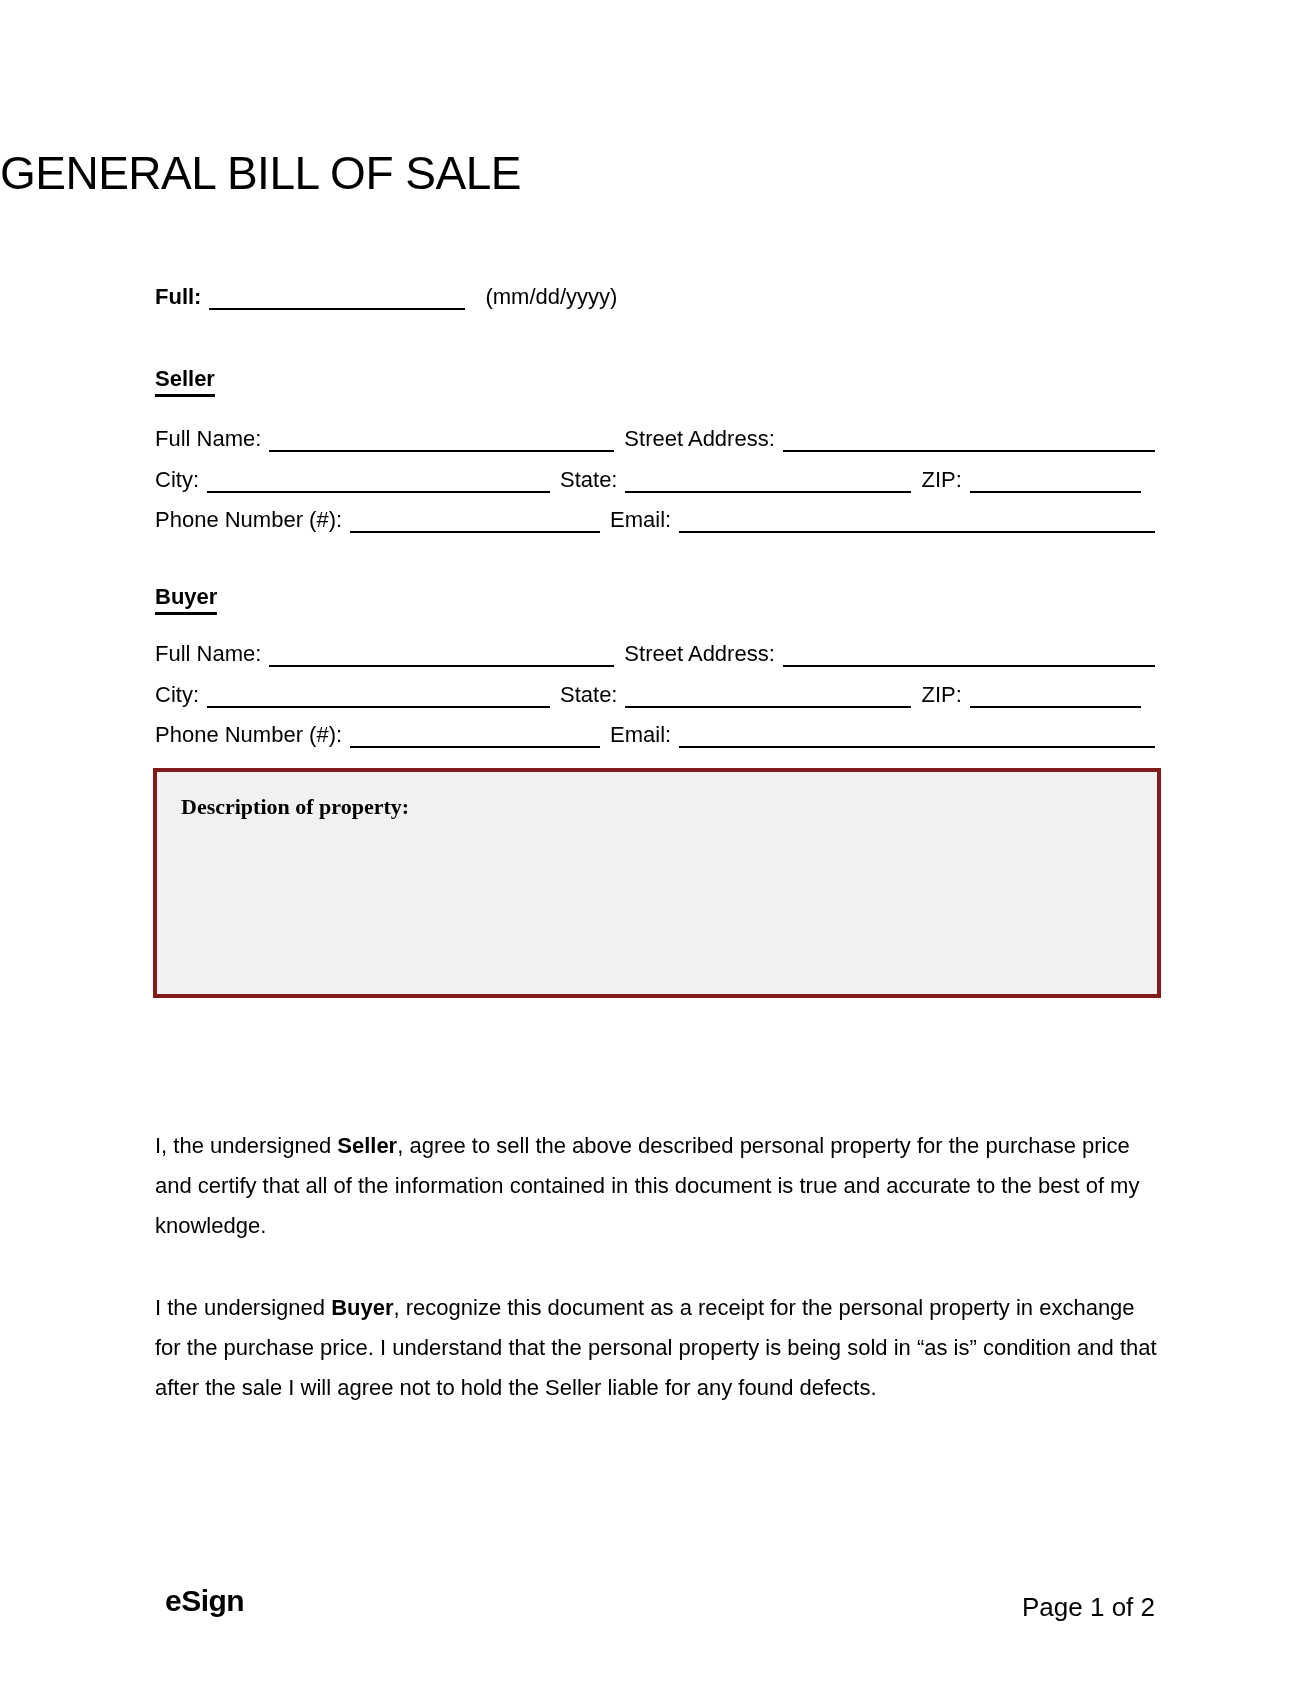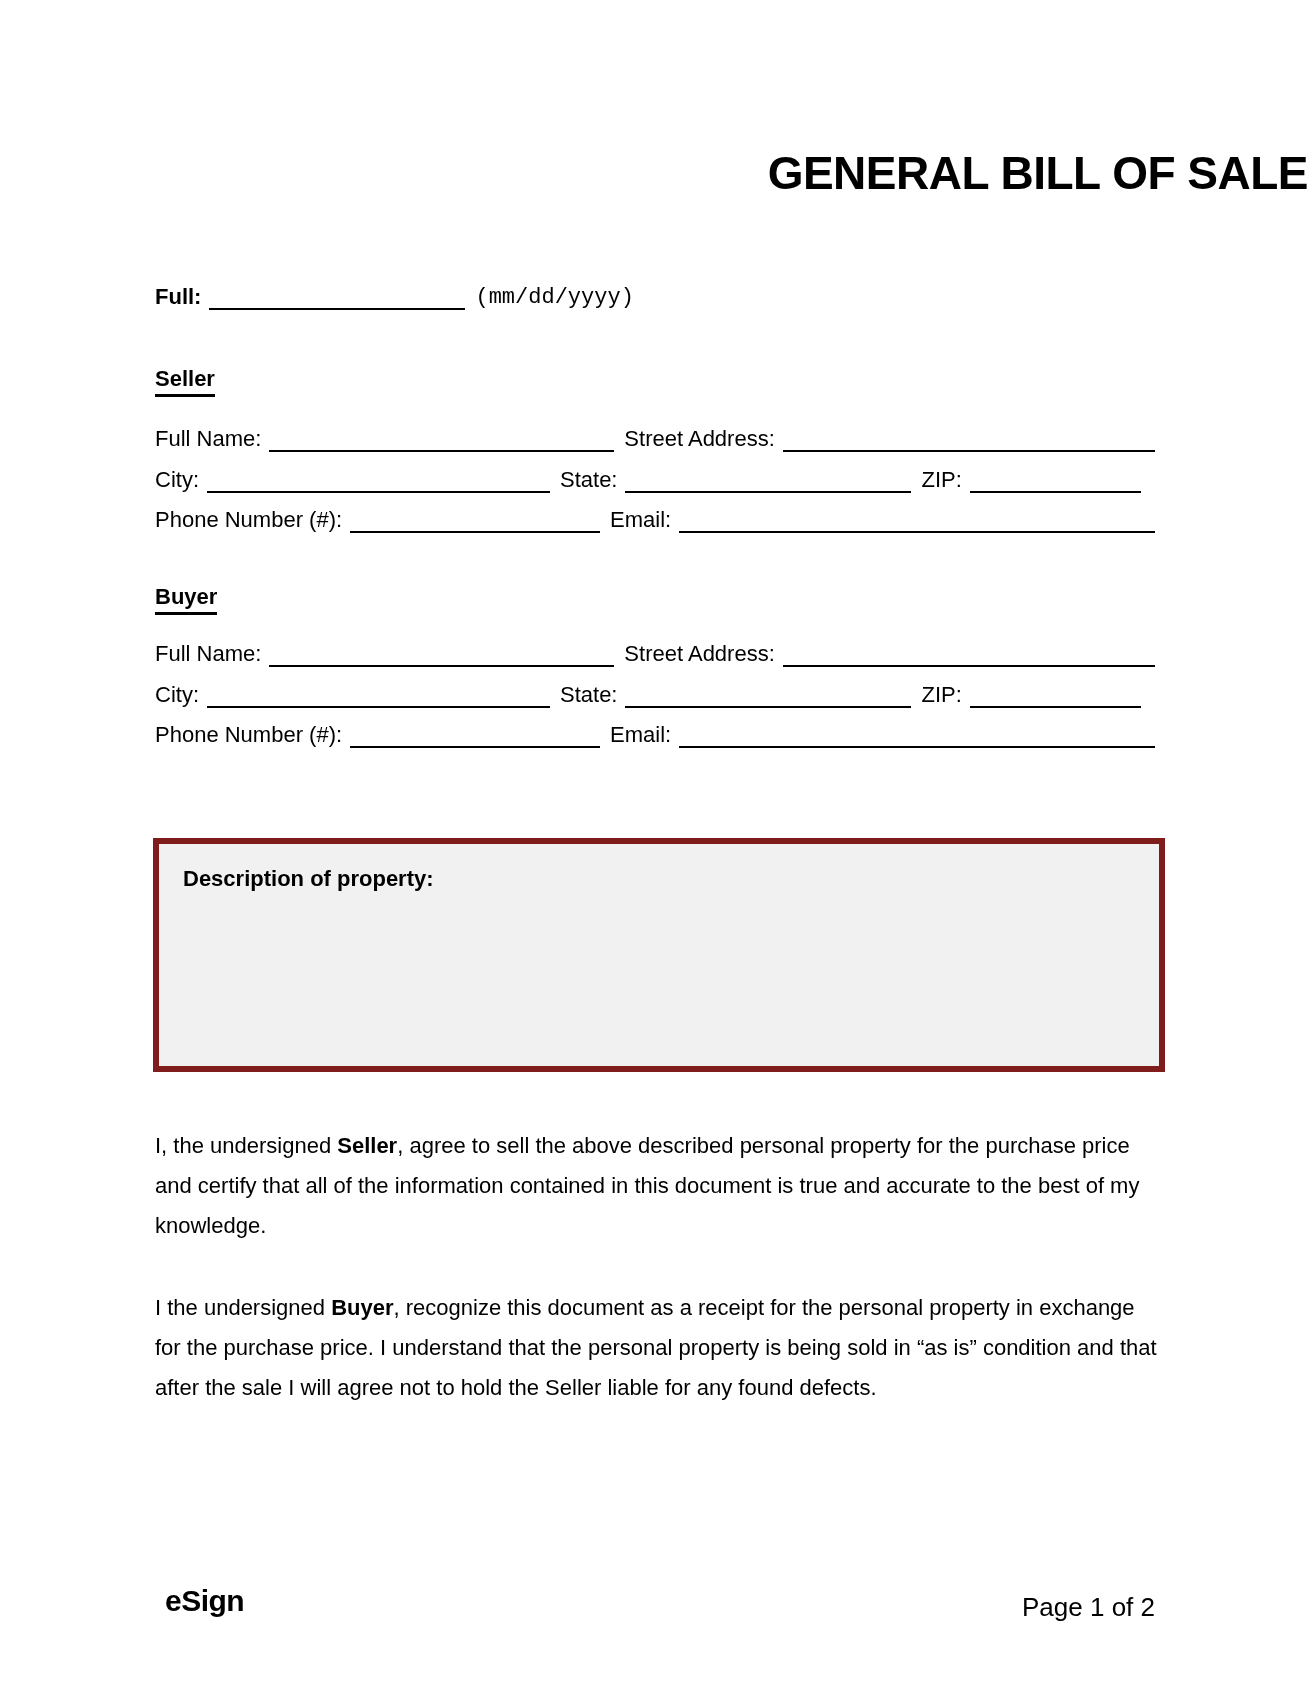--- a/index.html
+++ b/index.html
@@ -7,56 +7,57 @@
     position:relative;
     width:1308px; height:1694px;
     background:#ffffff;
     color:#000000;
     font-family:"Liberation Sans", sans-serif;
     font-size:22px;
     overflow:hidden;
   }
   .title {
     position:absolute; top:146px; left:0; width:100%;
-    text-align:right;
-    font-size:46px; font-weight:bold;
+    text-align:left;
+    font-size:46px; font-weight:normal;
     letter-spacing:-0.5px;
   }
   .row {
     position:absolute; left:155px; width:1000px;
     display:flex; align-items:flex-end;
     height:30px;
     white-space:nowrap;
   }
   .lbl { flex:0 0 auto; }
   .bold { font-weight:bold; }
   .wline {
     flex:0 0 auto;
     border-bottom:2px solid #000;
     margin-left:8px;
     height:4px;
   }
   .wline.grow { flex:1 1 auto; }
   .lbl + .lbl, .wline + .lbl { margin-left:10px; }
-  .hint { margin-left:10px;font-family:Liberation Mono, monospace; }
+  .hint { margin-left:20px; }
   .section-heading {
     position:absolute; left:155px;
     font-size:22px; font-weight:bold;
   }
   .section-heading .hd {
     display:inline-block;
     border-bottom:3px solid #000;
     padding-bottom:2px;
   }
   .desc-box {
-    position:absolute; left:153px; top:838px;
+    position:absolute; left:153px; top:768px;
     width:956px; height:180px;
     padding:22px 20px 20px 24px;
     background:#f1f1f1;
-    border:6px solid #7f1d1d;
+    border:4px solid #7f1d1d;
+    font-family:Liberation Serif, serif;
   }
   .desc-label { font-weight:bold; }
   .desc-input {
     position:absolute; top:60px; left:24px; right:20px; bottom:70px;
   }
   .price-row {
     position:absolute; left:24px; bottom:18px;
     display:flex; align-items:flex-end; height:30px;
     white-space:nowrap;
   }

